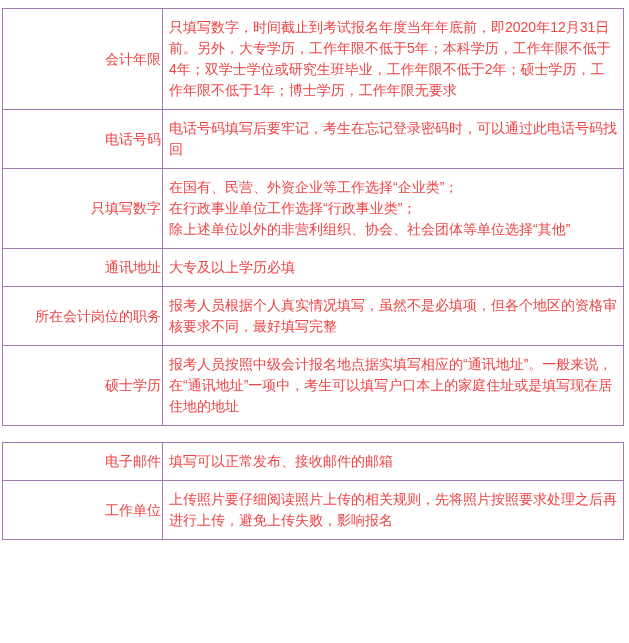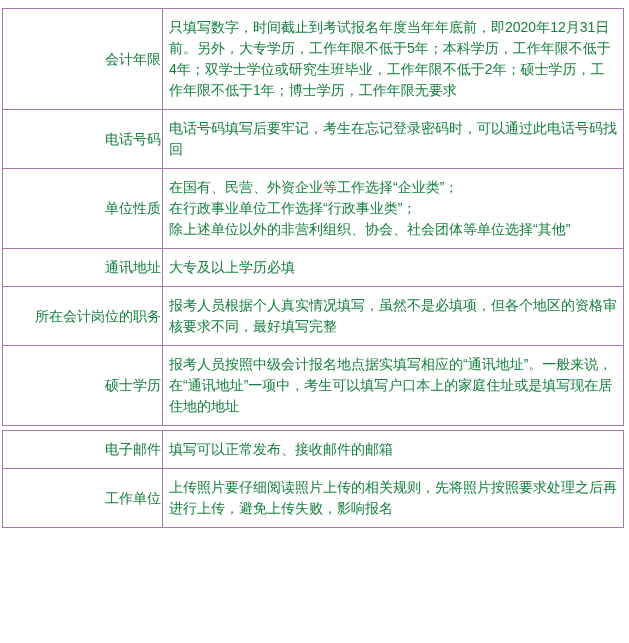--- a/index.html
+++ b/index.html
@@ -15,27 +15,27 @@
     padding: 8px 5px 5px 2px;
     background: #ffffff;
     overflow: hidden;
   }
   table.fields {
     width: 622px;
     border-collapse: collapse;
     table-layout: fixed;
   }
   table.fields + table.fields {
-    margin-top: 4px;
+    margin-top: 16px;
   }
   table.fields td {
     border: 1px solid #a478b0;
     font-size: 14px;
     line-height: 21px;
-    color: #15803d;
+    color: #ef4444;
     vertical-align: middle;
   }
   td.label-cell {
     width: 157px;
     text-align: right;
     padding: 8px 1px;
     font-family: Liberation Serif, serif;
   }
   td.desc-cell {
     padding: 8px 6px;
@@ -53,21 +53,21 @@
     <tbody>
       <tr>
         <td class="label-cell">会计年限</td>
         <td class="desc-cell">只填写数字，时间截止到考试报名年度当年年底前，即2020年12月31日前。另外，大专学历，工作年限不低于5年；本科学历，工作年限不低于4年；双学士学位或研究生班毕业，工作年限不低于2年；硕士学历，工作年限不低于1年；博士学历，工作年限无要求</td>
       </tr>
       <tr>
         <td class="label-cell">电话号码</td>
         <td class="desc-cell">电话号码填写后要牢记，考生在忘记登录密码时，可以通过此电话号码找回</td>
       </tr>
       <tr>
-        <td class="label-cell">单位性质</td>
+        <td class="label-cell">只填写数字</td>
         <td class="desc-cell">在国有、民营、外资企业等工作选择“企业类”；
 在行政事业单位工作选择“行政事业类”；
 除上述单位以外的非营利组织、协会、社会团体等单位选择“其他”</td>
       </tr>
       <tr>
         <td class="label-cell">通讯地址</td>
         <td class="desc-cell">大专及以上学历必填</td>
       </tr>
       <tr>
         <td class="label-cell">所在会计岗位的职务</td>

